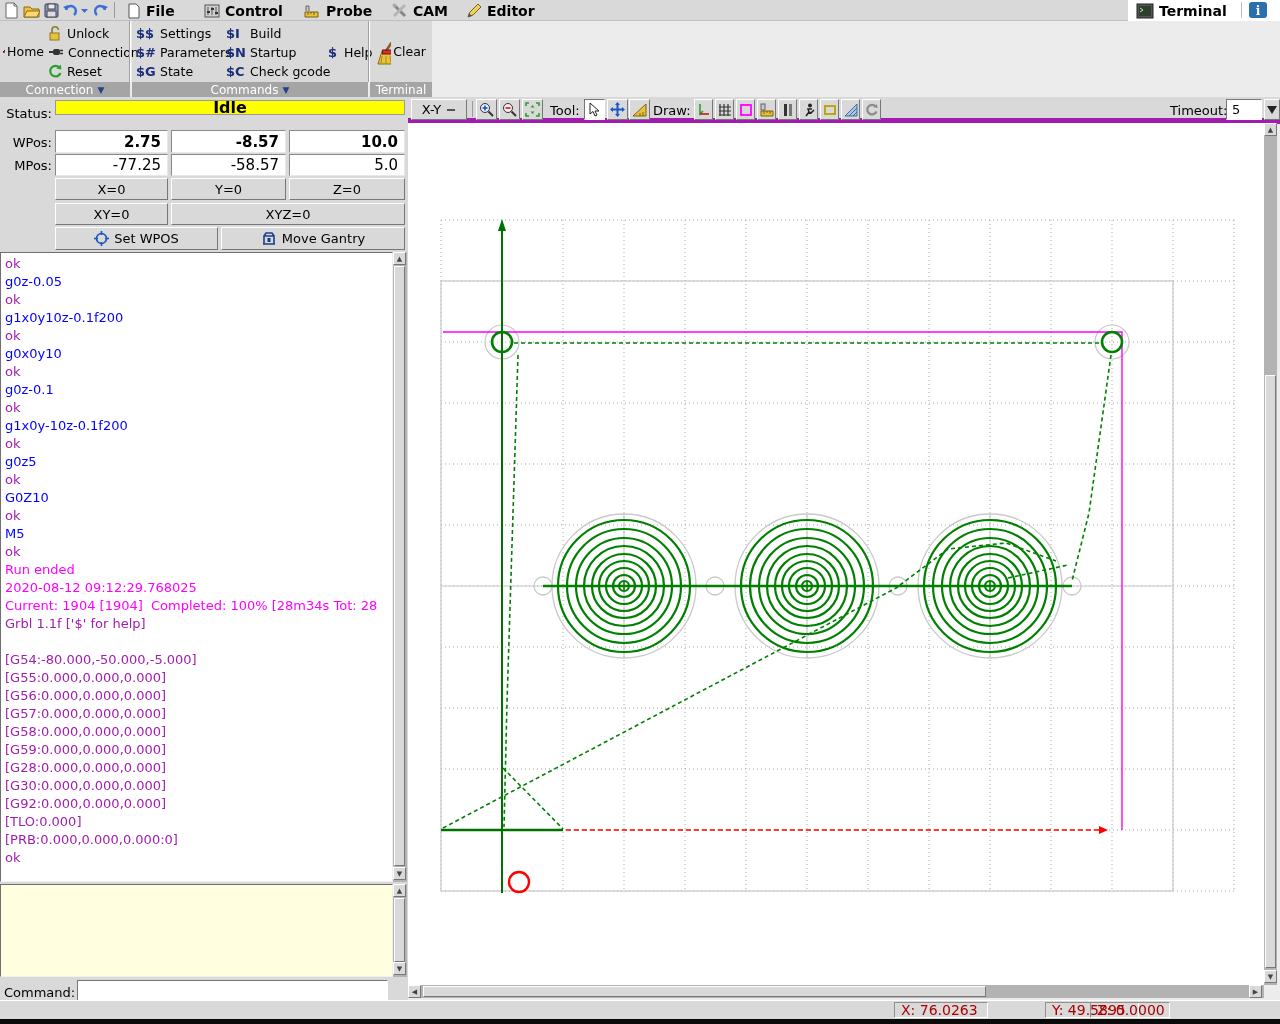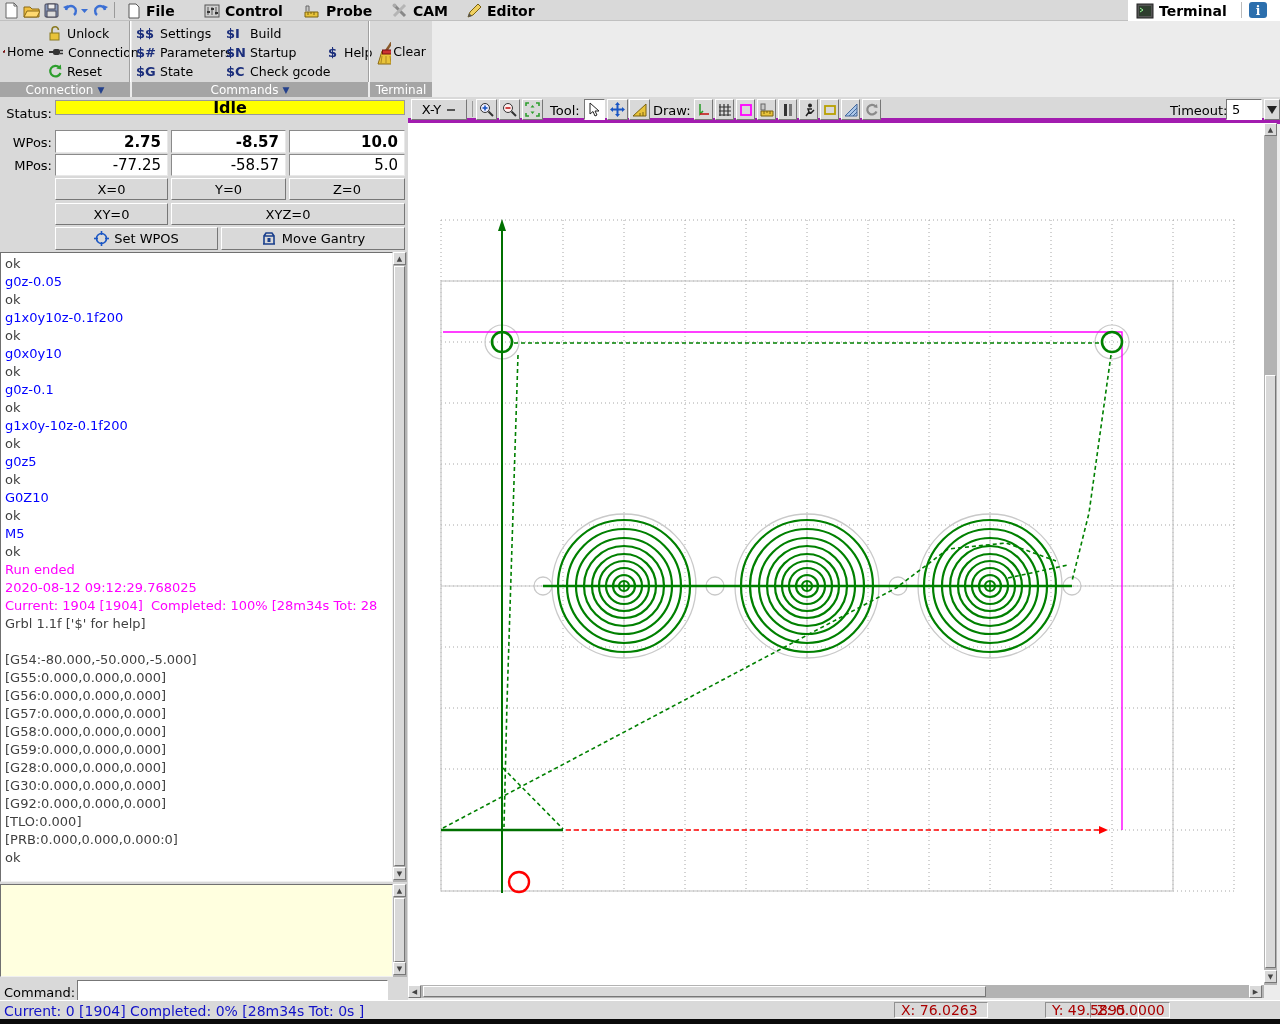--- a/index.html
+++ b/index.html
@@ -24,21 +24,21 @@
   .rb-item { position:absolute; height:18px; display:flex; align-items:center; gap:4px; font-size:12.5px; }
   .rb-sym { color:#1c2f7c; font-weight:bold; font-size:13px; width:20px; }
   .bigbtn { position:absolute; display:flex; flex-direction:row; align-items:center; justify-content:center; gap:2px; font-size:12.5px; }
   .groove { position:absolute; width:2px; border-left:1px solid #a0a0a0; border-right:1px solid #ffffff; }
   
   #leftpanel { left:0; top:97px; width:408px; height:903px; background:#d9d9d9; }
   .rowlabel { position:absolute; font-size:13px; text-align:right; width:50px; }
   #idlebox { left:55px; top:3px; width:350px; height:15px; background:#ffff00; border:1px solid #999; display:flex; align-items:center; justify-content:center; font-weight:bold; font-size:16px; }
   .zbtn { position:absolute; height:22px; font-size:13px; }
   #log { left:0px; top:155px; width:393px; height:630px; background:#ffffff; border:1px solid #707070; border-color:#707070 #f0f0f0 #f0f0f0 #707070; overflow:hidden; padding:2px 0 0 4px; line-height:18px; white-space:pre; font-size:13px; }
-  .lg-k{color:#404040;} .lg-b{color:#0000ff;} .lg-m{color:#ff00ff;}
+  .lg-k{color:#a21caf;} .lg-b{color:#0000ff;} .lg-m{color:#ff00ff;}
   #hist { left:0px; top:787px; width:393px; height:93px; background:#ffffdf; border:1px solid #707070; border-color:#707070 #f0f0f0 #f0f0f0 #707070; }
   
   .sb { position:absolute; background:#b3b3b3; }
   .sb-thumb { position:absolute; left:1px; width:11px; background:#d9d9d9; border:1px solid; border-color:#ffffff #777 #777 #ffffff; }
   .sb-thumb.h { height:11px; top:1px; }
   .sb-btn { position:absolute; width:13px; height:13px; background:#d9d9d9; border:1px solid; border-color:#ffffff #777 #777 #ffffff; font-size:7px; display:flex; align-items:center; justify-content:center; color:#444; }
   
   #cv-toolbar { left:408px; top:97px; width:872px; height:27px; background:#d9d9d9; border-bottom:6px solid #a21caf; }
   .ct-btn { position:absolute; top:2px; width:21px; height:21px; }
   .ct-label { position:absolute; top:6px; font-size:13px; }
@@ -525,18 +525,17 @@
   <div class="sb-btn" style="top:847px">▼</div>
 </div>
 
 <div class="sb abs" style="left:408px;top:985px;width:856px;height:13px">
   <div class="sb-btn" style="left:0;top:0">◀</div>
   <div class="sb-thumb h" style="left:15px;width:563px"></div>
   <div class="sb-btn" style="left:841px;top:0">▶</div>
 </div>
 
 <div id="bottombar" class="abs">
-  <span class="abs" style="left:4px;top:2px;font-size:14px;color:#1212c8">Current: 0 [1904]  Completed: 0% [28m34s Tot: 0s ]</span>
   <div class="bb-cell" style="left:894px;width:94px">X: 76.0263</div>
   <div class="bb-cell" style="left:1045px;width:94px">Y: 49.5895</div>
   <div class="bb-cell" style="left:1090px;width:80px">Z: 0.0000</div>
 </div>
 <div id="blackstrip" class="abs"></div>
 
 </body></html>

